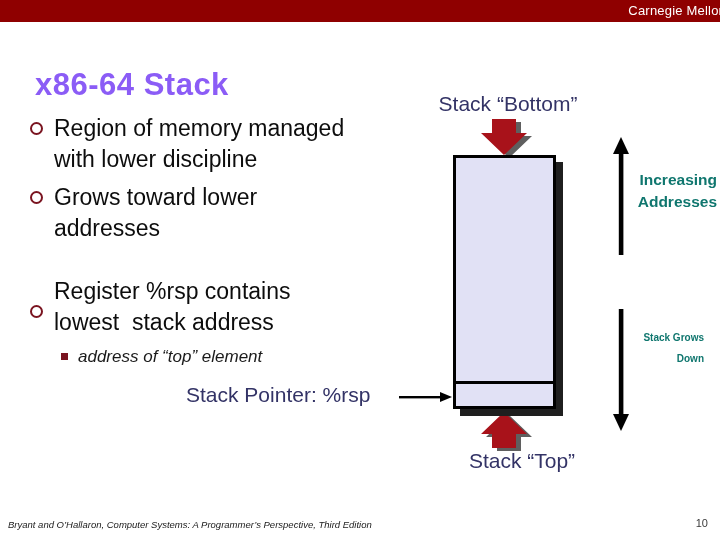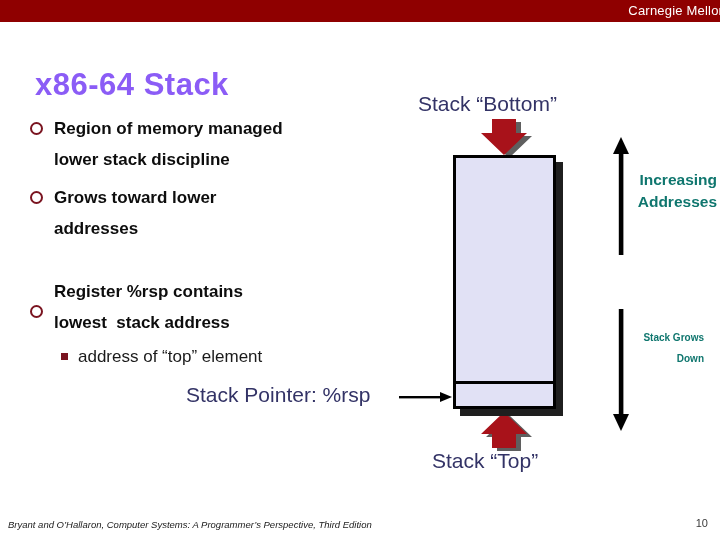--- a/index.html
+++ b/index.html
@@ -14,32 +14,32 @@
   .brand  { position:absolute; top:3px; right:-6px; color:#ffffff; font-size:13px; letter-spacing:.2px; white-space:nowrap; }
 
   
   .title { position:absolute; left:35px; top:46px; font-size:31px; font-weight:bold; color:#8b5cf6; letter-spacing:.5px; white-space:nowrap; }
 
   
   .bullets { position:absolute; left:30px; top:113px; width:400px; }
   .bullet-item { display:flex; margin-bottom:7px; }
   .bullet-item.gap { margin-top:32px;align-items:center; }
   .b-circle { flex:none; width:9px; height:9px; border:2.5px solid #7A1420; border-radius:50%; margin:9px 11px 0 0; }
-  .b-lines  { font-size:17px; font-weight:bold; color:#0d0d0d; line-height:31px; }
+  .b-lines  { font-size:23px; font-weight:normal; color:#0d0d0d; line-height:31px; }
   .b-lines div { white-space:pre; }
-  .sub-item { display:flex; margin:5px 0 0 31px; }
+  .sub-item { display:flex; margin:5px 0 0 31px;font-style:italic; }
   .b-square { flex:none; width:7px; height:7px; background:#7A1420; margin:8px 10px 0 0; }
   .sub-text { font-size:17px; color:#1a1a1a; line-height:23px; white-space:pre; }
 
   
   .pointer-line { position:absolute; left:186px; top:383px; font-size:21px; color:#333366; white-space:pre; }
   .pointer-arrow { position:absolute; left:399px; top:390px; }
 
   
-  .navy-label { position:absolute; width:180px; text-align:left; font-size:21px; color:#333366; white-space:nowrap; }
+  .navy-label { position:absolute; width:180px; text-align:center; font-size:21px; color:#333366; white-space:nowrap; }
   .stack-bottom-label { left:418px; top:92px; }
   .stack-top-label    { left:432px; top:449px; }
   .stack-box {
     position:absolute; left:453px; top:155px; width:97px; height:248px;
     background:#E1E1F5; border:3px solid #000; box-shadow:7px 7px 0 #1f1f1f;
   }
   .stack-divider { position:absolute; left:0; right:0; bottom:22px; height:3px; background:#000; }
   .red-arrow { position:absolute; left:477px; }
   .red-arrow.down { top:119px; }
   .red-arrow.up   { top:410px; }
@@ -65,21 +65,21 @@
     <span class="brand">Carnegie Mellon</span>
   </div>
 
   <h1 class="title">x86-64 Stack</h1>
 
   <div class="bullets">
     <div class="bullet-item">
       <span class="b-circle"></span>
       <div class="b-lines">
         <div>Region of memory managed</div>
-        <div>lower stack discipline</div>
+        <div>with lower discipline</div>
       </div>
     </div>
     <div class="bullet-item">
       <span class="b-circle"></span>
       <div class="b-lines">
         <div>Grows toward lower</div>
         <div>addresses</div>
       </div>
     </div>
     <div class="bullet-item gap">

